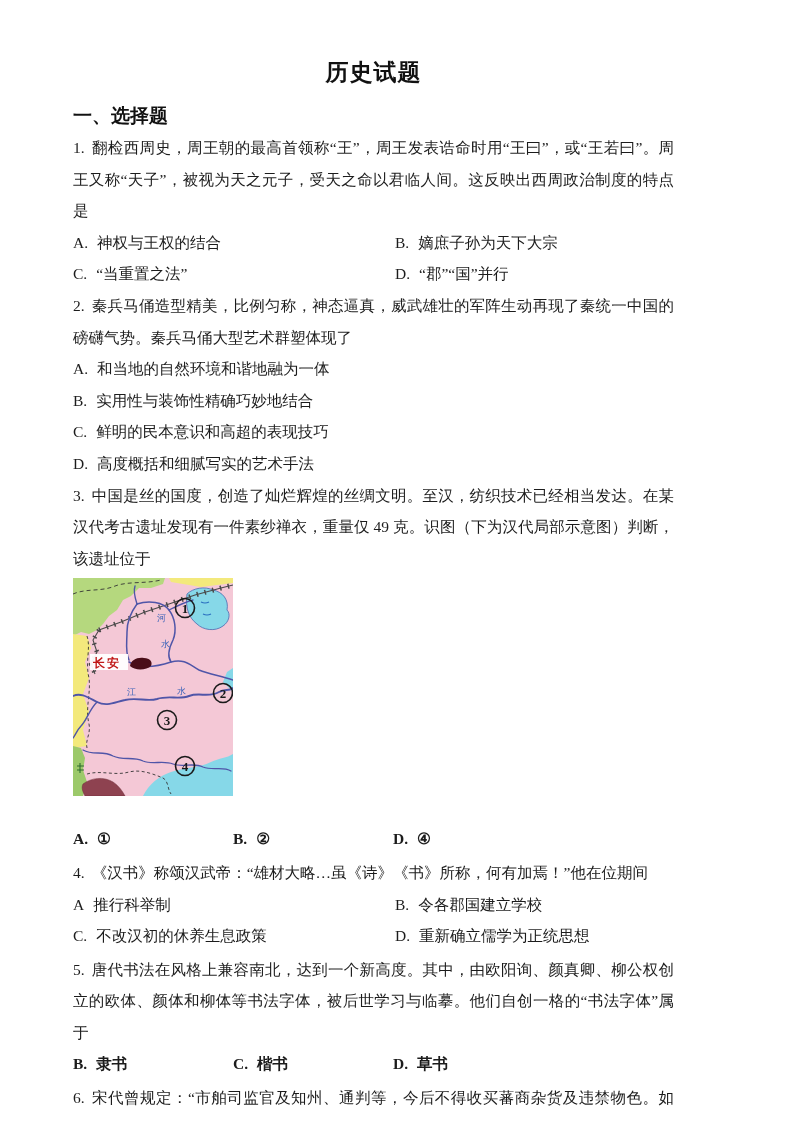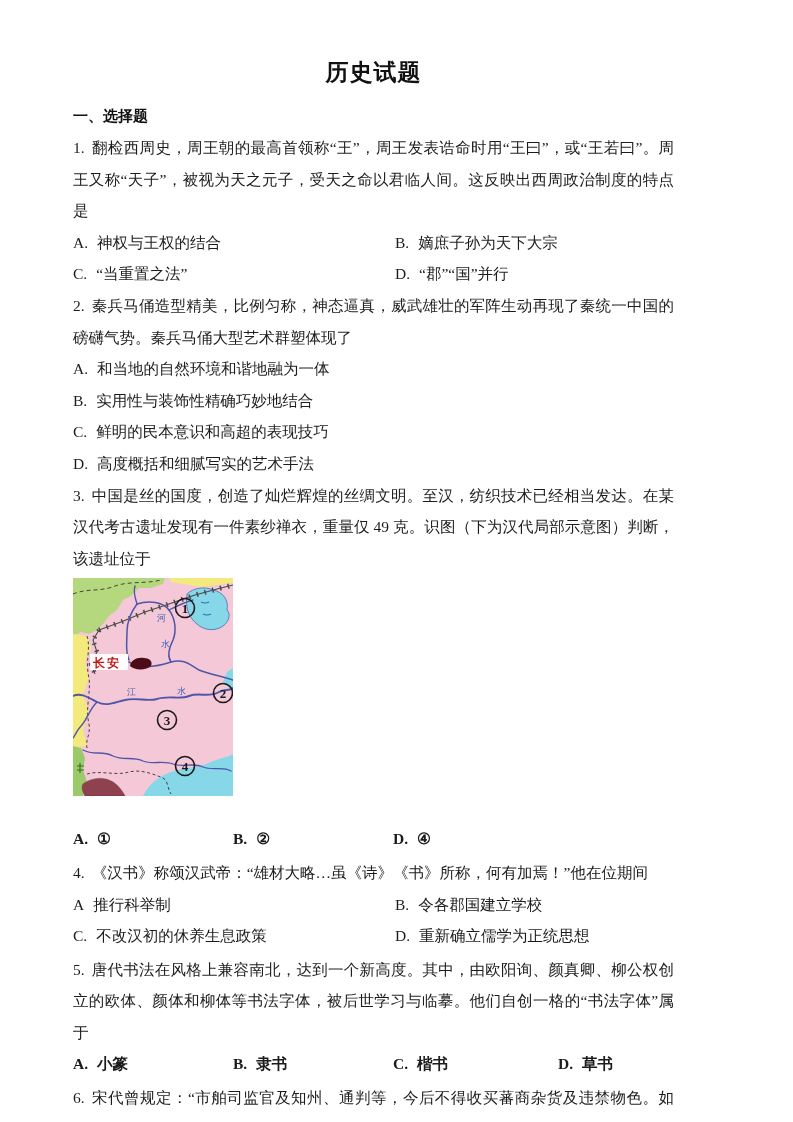--- a/index.html
+++ b/index.html
@@ -7,21 +7,21 @@
     width:793px;height:1122px;background:#ffffff;overflow:hidden;
     font-family:"Liberation Serif","DejaVu Serif",serif;
     color:#1c1c1c;
   }
   .content{box-sizing:border-box;width:730px;padding:56px 56px 0 73px;}
   .page-title{
     margin:0;text-align:center;font-size:23px;font-weight:bold;
     line-height:34px;letter-spacing:1px;color:#111;
   }
   .section-heading{
-    margin:10px 0 0 0;font-size:15px;font-weight:bold;line-height:32px;color:#111;
+    margin:10px 0 0 0;font-size:19px;font-weight:bold;line-height:32px;color:#111;
   }
   .question{margin:0;}
   .mt6{margin-top:2px;}
   .stem{margin:0;font-size:15.5px;line-height:31.6px;text-align:justify;}
   .qnum{margin-right:7px;}
   .opts{font-size:15.5px;line-height:31.6px;}
   .opts-grid2{display:grid;grid-template-columns:322px 1fr;}
   .opts-grid4{display:grid;grid-template-columns:160px 160px 165px 1fr;font-weight:bold;}
   .opt{white-space:nowrap;}
   .olabel{margin-right:9px;}
@@ -147,21 +147,20 @@
       <div class="opt"><span class="olabel">B.</span><span>令各郡国建立学校</span></div>
       <div class="opt"><span class="olabel">C.</span><span>不改汉初的休养生息政策</span></div>
       <div class="opt"><span class="olabel">D.</span><span>重新确立儒学为正统思想</span></div>
       <span class="stray-mark">'</span>
     </div>
   </div>
 
   <div class="question mt6">
     <p class="stem"><span class="qnum">5.</span><span>唐代书法在风格上兼容南北，达到一个新高度。其中，由欧阳询、颜真卿、柳公权创立的欧体、颜体和柳体等书法字体，被后世学习与临摹。他们自创一格的“书法字体”属于</span></p>
     <div class="opts opts-grid4">
-      <div class="opt"><span class="olabel">A.</span><span>小篆</span></div>
       <div class="opt"><span class="olabel">B.</span><span>隶书</span></div>
       <div class="opt"><span class="olabel">C.</span><span>楷书</span></div>
       <div class="opt"><span class="olabel">D.</span><span>草书</span></div>
     </div>
   </div>
 
   <div class="question mt6">
     <p class="stem"><span class="qnum">6.</span><span>宋代曾规定：“市舶司监官及知州、通判等，今后不得收买蕃商杂货及违禁物色。如违，当重置之法。</span></p>
   </div>
 

